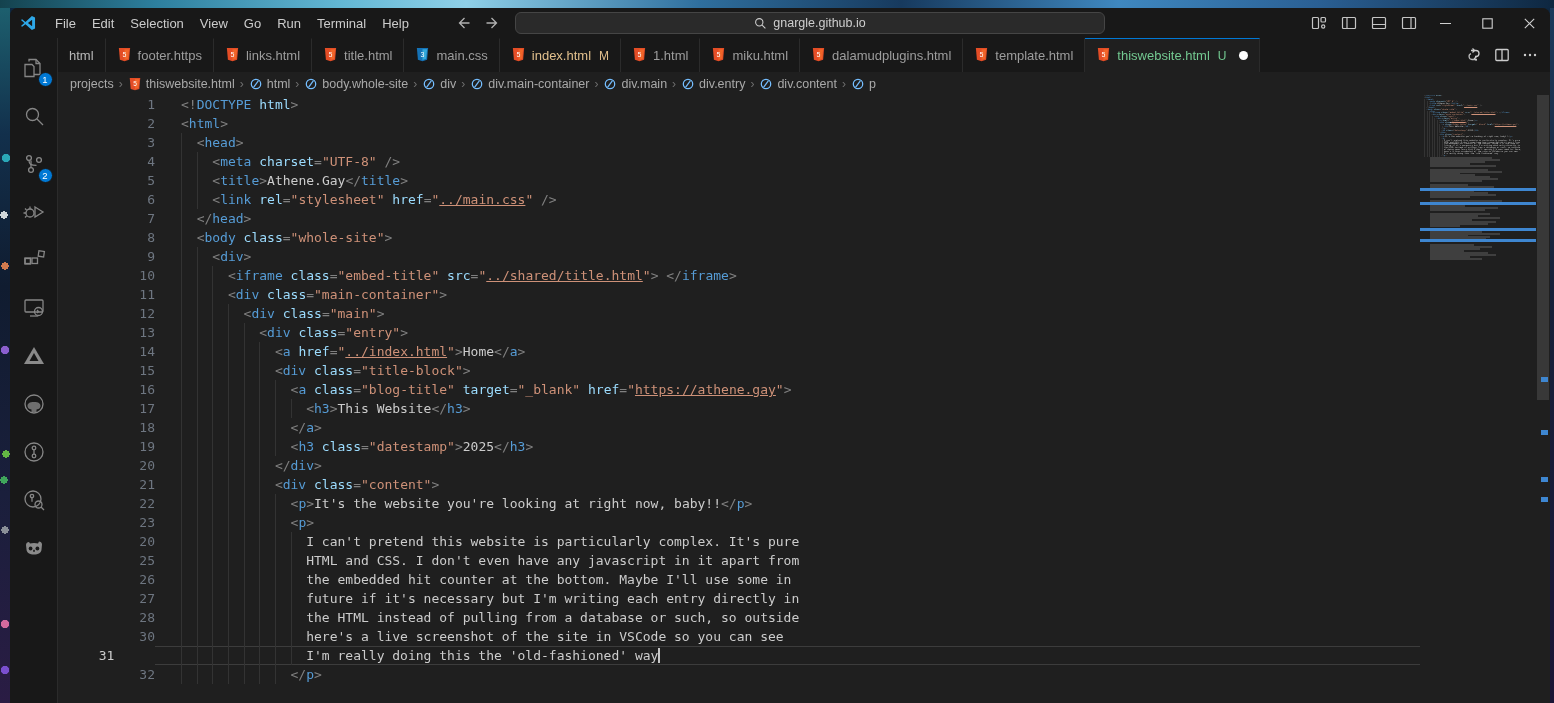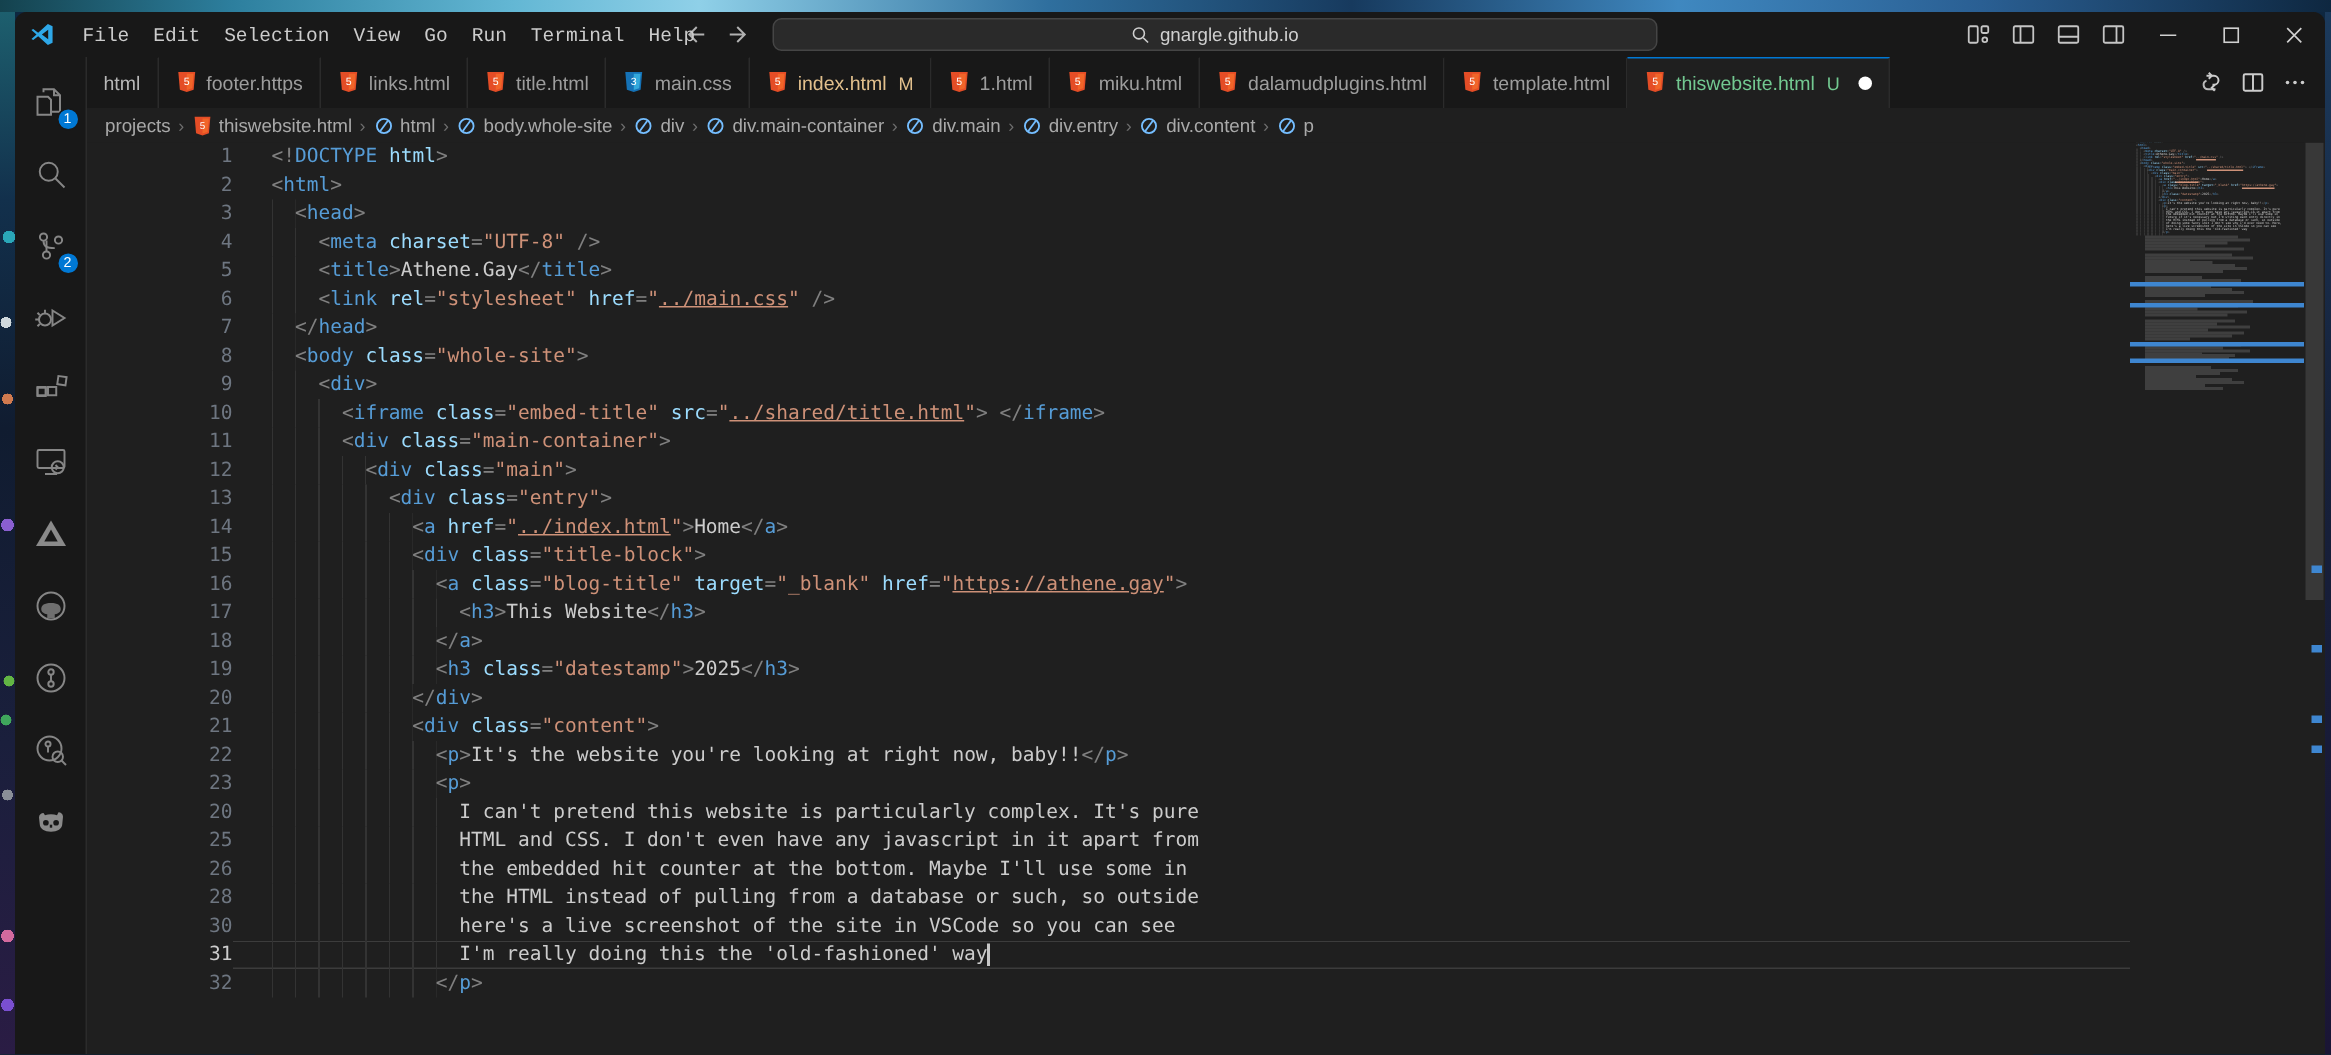--- a/index.html
+++ b/index.html
@@ -28,21 +28,21 @@
 
   
   #win { position:absolute; left:10px; top:8px; width:1540px; height:695px;
     background:#1f1f1f; border-radius:8px 8px 0 0; overflow:hidden;
     display:flex; flex-direction:column; }
 
   
   .titlebar { height:30px; flex:0 0 30px; background:#181818; display:flex;
     align-items:center; position:relative; color:#cccccc; font-size:13px; }
   .vsc-logo { width:18px; height:18px; margin:0 10px 0 9px; flex:0 0 auto; }
-  .menubar { display:flex; align-items:center;font-family:Liberation Mono, monospace; }
+  .menubar { display:flex; align-items:center; }
   .menu-item { padding:3px 8px; border-radius:5px; color:#cccccc; cursor:default; }
   .tb-center { position:absolute; left:50%; top:0; height:30px; transform:translateX(-50%);
     display:flex; align-items:center; gap:14px; }
   .nav-arrow { width:16px; height:16px; color:#cccccc; opacity:.85; }
   .cmd-center { width:590px; height:22px; background:#2a2a2a; border:1px solid #454545;
     border-radius:6px; display:flex; align-items:center; justify-content:center;
     gap:6px; color:#cfcfcf; font-size:12.5px; }
   .tb-right { position:absolute; right:0; top:0; height:30px; display:flex; align-items:center; }
   .layout-ic { width:30px; height:30px; display:flex; align-items:center; justify-content:center; color:#c5c5c5; }
   .win-ctl { width:42px; height:30px; display:flex; align-items:center; justify-content:center; color:#d0d0d0; }
@@ -83,21 +83,21 @@
   .bc-item svg { width:14px; height:14px; }
 
   
   .code-wrap { position:relative; flex:1; min-height:0; overflow:hidden;
     font-family:"DejaVu Sans Mono", monospace; font-size:13px; }
   .code-lines { position:absolute; left:0; top:0; right:130px; bottom:0; --ind:15.65px; }
   .line { display:flex; height:19px; line-height:19px; white-space:pre; }
   .num { width:97px; flex:0 0 97px; text-align:right; padding-right:0;
     color:#6e7681; user-select:none; }
   .lc { flex:1; padding-left:26px; display:flex; align-items:stretch; position:relative; }
-  .line.cur .num { color:#cccccc; }
+  .line.cur .num { color:#cccccc;text-align:center; }
   .line.cur .lc { box-shadow:inset 0 1px 0 #3c3c3c, inset 0 -1px 0 #3c3c3c; }
   .ind { flex:0 0 auto; align-self:stretch;
     background:repeating-linear-gradient(to right,#333333 0 1px,transparent 1px var(--ind)); }
   .tk-p { color:var(--punct,#808080); }
   .tk-t { color:var(--tag,#569cd6); }
   .tk-a { color:var(--attr,#9cdcfe); }
   .tk-s { color:var(--string,#ce9178); }
   .tk-l { color:var(--string,#ce9178); text-decoration:underline; }
   .tk-x { color:var(--text,#cccccc); }
   .tk-w { color:var(--text,#cccccc); }
@@ -523,20 +523,21 @@
               <div class="line"><span class="num">17</span><span class="lc"><span class="ind" style="width: calc(var(--ind) * 8);"></span><span class="tk-p">&lt;</span><span class="tk-t">h3</span><span class="tk-p">&gt;</span><span class="tk-x">This Website</span><span class="tk-p">&lt;/</span><span class="tk-t">h3</span><span class="tk-p">&gt;</span></span></div>
               <div class="line"><span class="num">18</span><span class="lc"><span class="ind" style="width: calc(var(--ind) * 7);"></span><span class="tk-p">&lt;/</span><span class="tk-t">a</span><span class="tk-p">&gt;</span></span></div>
               <div class="line"><span class="num">19</span><span class="lc"><span class="ind" style="width: calc(var(--ind) * 7);"></span><span class="tk-p">&lt;</span><span class="tk-t">h3</span><span class="tk-w"> </span><span class="tk-a">class</span><span class="tk-p">=</span><span class="tk-s">"datestamp"</span><span class="tk-p">&gt;</span><span class="tk-x">2025</span><span class="tk-p">&lt;/</span><span class="tk-t">h3</span><span class="tk-p">&gt;</span></span></div>
               <div class="line"><span class="num">20</span><span class="lc"><span class="ind" style="width: calc(var(--ind) * 6);"></span><span class="tk-p">&lt;/</span><span class="tk-t">div</span><span class="tk-p">&gt;</span></span></div>
               <div class="line"><span class="num">21</span><span class="lc"><span class="ind" style="width: calc(var(--ind) * 6);"></span><span class="tk-p">&lt;</span><span class="tk-t">div</span><span class="tk-w"> </span><span class="tk-a">class</span><span class="tk-p">=</span><span class="tk-s">"content"</span><span class="tk-p">&gt;</span></span></div>
               <div class="line"><span class="num">22</span><span class="lc"><span class="ind" style="width: calc(var(--ind) * 7);"></span><span class="tk-p">&lt;</span><span class="tk-t">p</span><span class="tk-p">&gt;</span><span class="tk-x">It's the website you're looking at right now, baby!!</span><span class="tk-p">&lt;/</span><span class="tk-t">p</span><span class="tk-p">&gt;</span></span></div>
               <div class="line"><span class="num">23</span><span class="lc"><span class="ind" style="width: calc(var(--ind) * 7);"></span><span class="tk-p">&lt;</span><span class="tk-t">p</span><span class="tk-p">&gt;</span></span></div>
               <div class="line"><span class="num">20</span><span class="lc"><span class="ind" style="width: calc(var(--ind) * 8);"></span><span class="tk-x">I can't pretend this website is particularly complex. It's pure</span></span></div>
               <div class="line"><span class="num">25</span><span class="lc"><span class="ind" style="width: calc(var(--ind) * 8);"></span><span class="tk-x">HTML and CSS. I don't even have any javascript in it apart from</span></span></div>
               <div class="line"><span class="num">26</span><span class="lc"><span class="ind" style="width: calc(var(--ind) * 8);"></span><span class="tk-x">the embedded hit counter at the bottom. Maybe I'll use some in</span></span></div>
+              <div class="line"><span class="num">27</span><span class="lc"><span class="ind" style="width: calc(var(--ind) * 8);"></span><span class="tk-x">future if it's necessary but I'm writing each entry directly in</span></span></div>
               <div class="line"><span class="num">28</span><span class="lc"><span class="ind" style="width: calc(var(--ind) * 8);"></span><span class="tk-x">the HTML instead of pulling from a database or such, so outside</span></span></div>
               <div class="line"><span class="num">30</span><span class="lc"><span class="ind" style="width: calc(var(--ind) * 8);"></span><span class="tk-x">here's a live screenshot of the site in VSCode so you can see</span></span></div>
               <div class="line cur"><span class="num">31</span><span class="lc"><span class="ind" style="width: calc(var(--ind) * 8);"></span><span class="tk-x">I'm really doing this the 'old-fashioned' way</span><span class="cursor"></span></span></div>
               <div class="line"><span class="num">32</span><span class="lc"><span class="ind" style="width: calc(var(--ind) * 7);"></span><span class="tk-p">&lt;/</span><span class="tk-t">p</span><span class="tk-p">&gt;</span></span></div>
             </div>
 
           <div class="minimap" id="minimap">
             <div id="minimap-code">
                 <div class="line"><span class="lc"><span class="ind" style="width: calc(var(--ind) * 0);"></span><span class="tk-p">&lt;!</span><span class="tk-t">DOCTYPE</span><span class="tk-w"> </span><span class="tk-a">html</span><span class="tk-p">&gt;</span></span></div>
                 <div class="line"><span class="lc"><span class="ind" style="width: calc(var(--ind) * 0);"></span><span class="tk-p">&lt;</span><span class="tk-t">html</span><span class="tk-p">&gt;</span></span></div>

